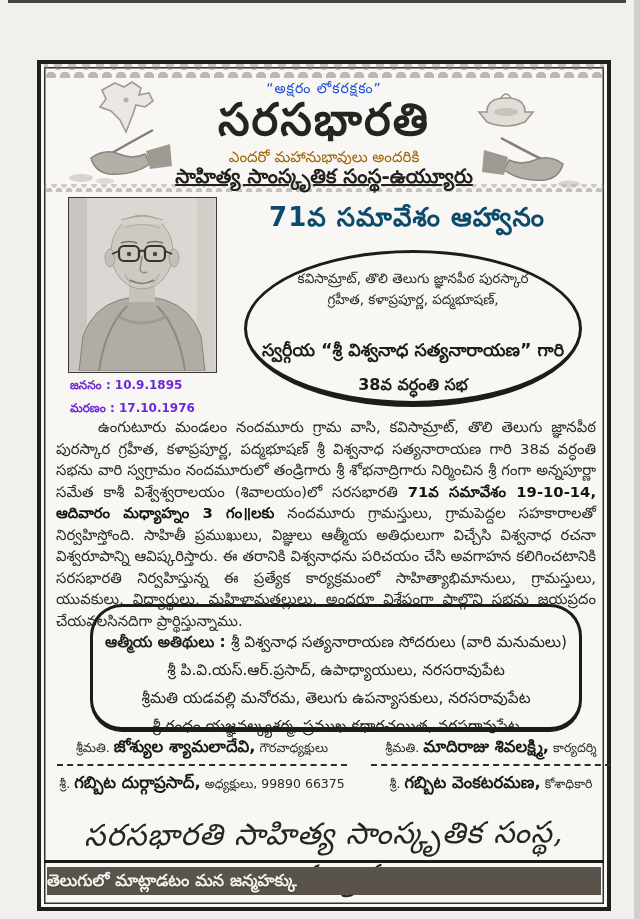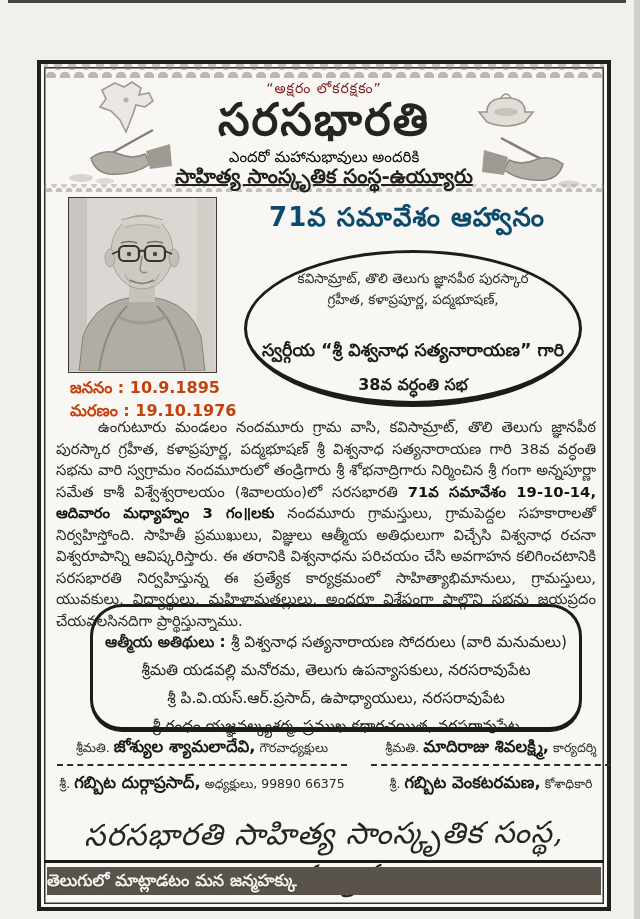--- a/index.html
+++ b/index.html
@@ -30,31 +30,31 @@
     background-size:14px 14px;opacity:.9;
   }
   .lace-bottom{
     left:3px;right:3px;height:8px;top:120px;
     background-image:
       radial-gradient(circle at 5px 7px, rgba(125,119,109,.5) 3px, rgba(125,119,109,0) 3.6px),
       radial-gradient(circle at 0px 1px, rgba(125,119,109,.4) 2.4px, rgba(125,119,109,0) 3px),
       radial-gradient(circle at 10px 1px, rgba(125,119,109,.4) 2.4px, rgba(125,119,109,0) 3px);
     background-size:10px 8px;opacity:.85;
   }
-  .hdr-quote{top:16px;left:0;right:0;text-align:center;font-size:14px;letter-spacing:1px;color:#7f1d1d;}
+  .hdr-quote{top:16px;left:0;right:0;text-align:center;font-size:14px;letter-spacing:1px;color:#1d4ed8;}
   .hdr-title{top:30px;left:0;right:0;text-align:center;font-size:45px;font-weight:bold;
              letter-spacing:2px;color:#262421;line-height:52px;}
-  .hdr-sub{top:84px;left:0;right:0;text-align:center;font-size:15px;color:#000000;}
+  .hdr-sub{top:84px;left:0;right:0;text-align:center;font-size:15px;color:#a16207;}
   .hdr-org{top:100px;left:0;right:0;text-align:center;font-size:20px;font-weight:bold;color:#23211f;text-decoration:underline;}
   .art{opacity:.85;}
 
   
   .photo-frame{left:27px;top:133px;width:149px;height:176px;border:1.5px solid #3c3a37;
                background:#d9d6d1;box-sizing:border-box;overflow:hidden;}
-  .cap{left:29px;width:170px;font-size:16px;font-weight:bold;color:#c2410c;}
+  .cap{left:29px;width:170px;font-size:12px;font-weight:bold;color:#6d28d9;}
   .cap-birth{top:314px;}
   .cap-death{top:337px;}
 
   
   .invite-heading{top:138px;left:175px;width:382px;text-align:center;
                   font-size:26px;font-weight:bold;letter-spacing:1px;color:#0c4a6e;}
   .oval{
     top:186px;left:203px;width:338px;height:157px;box-sizing:border-box;
     border:3px solid #1d1c1a;border-bottom-width:6px;border-radius:50%;
     text-align:center;padding-top:15px;
@@ -171,36 +171,36 @@
       <circle cx="60" cy="56" r="2.2" fill="#4a4742"></circle>
       <circle cx="86" cy="56" r="2.2" fill="#4a4742"></circle>
 
       <path d="M52,45 Q60,42 68,45 M78,45 Q86,42 94,45" fill="none" stroke="#6e6a64" stroke-width="1.6"></path>
       <path d="M73,58 L71,72 Q73,76 78,74" fill="none" stroke="#8f8b84" stroke-width="1.4"></path>
       <path d="M61,82 Q73,89 85,82" fill="none" stroke="#7c7872" stroke-width="1.6"></path>
       <path d="M56,76 Q58,82 62,85 M90,76 Q88,82 84,85" fill="none" stroke="#a29d96" stroke-width="1"></path>
     </svg>
   </div>
   <div class="cap cap-birth">జననం : 10.9.1895</div>
-  <div class="cap cap-death">మరణం : 19.10.1976</div>
+  <div class="cap cap-death">మరణం : 17.10.1976</div>
 
   <div class="invite-heading">71వ సమావేశం ఆహ్వానం</div>
   <div class="oval">
     <div class="l1">కవిసామ్రాట్, తొలి తెలుగు జ్ఞానపీఠ పురస్కార</div>
     <div class="l2">గ్రహీత, కళాప్రపూర్ణ, పద్మభూషణ్,</div>
     <div class="l3">స్వర్గీయ “శ్రీ విశ్వనాధ సత్యనారాయణ” గారి</div>
     <div class="l4">38వ వర్ధంతి సభ</div>
   </div>
 
   <div class="para"><span>ఉంగుటూరు మండలం నందమూరు గ్రామ వాసి, కవిసామ్రాట్, తొలి తెలుగు జ్ఞానపీఠ పురస్కార గ్రహీత, కళాప్రపూర్ణ, పద్మభూషణ్ శ్రీ విశ్వనాధ సత్యనారాయణ గారి 38వ వర్ధంతి సభను వారి స్వగ్రామం నందమూరులో తండ్రిగారు శ్రీ శోభనాద్రిగారు నిర్మించిన శ్రీ గంగా అన్నపూర్ణా సమేత కాశీ విశ్వేశ్వరాలయం (శివాలయం)లో సరసభారతి </span><b>71వ సమావేశం 19-10-14, ఆదివారం మధ్యాహ్నం 3 గం॥లకు</b><span> నందమూరు గ్రామస్తులు, గ్రామపెద్దల సహకారాలతో నిర్వహిస్తోంది. సాహితీ ప్రముఖులు, విజ్ఞులు ఆత్మీయ అతిధులుగా విచ్చేసి విశ్వనాధ రచనా విశ్వరూపాన్ని ఆవిష్కరిస్తారు. ఈ తరానికి విశ్వనాధను పరిచయం చేసి అవగాహన కలిగించటానికి సరసభారతి నిర్వహిస్తున్న ఈ ప్రత్యేక కార్యక్రమంలో సాహిత్యాభిమానులు, గ్రామస్తులు, యువకులు, విద్యార్థులు, మహిళామతల్లులు, అందరూ విశేషంగా పాల్గొని సభను జయప్రదం చేయవలసినదిగా ప్రార్థిస్తున్నాము.</span></div>
 
   <div class="guests">
     <div class="g-line"><span class="g-label">ఆత్మీయ అతిథులు : </span><span>శ్రీ విశ్వనాధ సత్యనారాయణ సోదరులు (వారి మనుమలు)</span></div>
+    <div class="g-line">శ్రీ పి.వి.యస్.ఆర్.ప్రసాద్, ఉపాధ్యాయులు, నరసరావుపేట</div>
     <div class="g-line">శ్రీమతి యడవల్లి మనోరమ, తెలుగు ఉపన్యాసకులు, నరసరావుపేట</div>
-    <div class="g-line">శ్రీ పి.వి.యస్.ఆర్.ప్రసాద్, ఉపాధ్యాయులు, నరసరావుపేట</div>
     <div class="g-line">శ్రీ గంధం యజ్ఞవల్క్యశర్మ, ప్రముఖ కథారచయిత, నరసరావుపేట</div>
   </div>
 
   <div class="off-col off-left">
     <div class="off-row"><span class="off-prefix">శ్రీమతి. </span><span class="off-name">జోశ్యుల శ్యామలాదేవి,</span><span class="off-role"> గౌరవాధ్యక్షులు</span></div>
     <div class="off-dash"></div>
     <div class="off-row"><span class="off-prefix">శ్రీ. </span><span class="off-name">గబ్బిట దుర్గాప్రసాద్,</span><span class="off-role"> అధ్యక్షులు, 99890 66375</span></div>
   </div>
   <div class="off-col off-right">
     <div class="off-row"><span class="off-prefix">శ్రీమతి. </span><span class="off-name">మాదిరాజు శివలక్ష్మి,</span><span class="off-role"> కార్యదర్శి</span></div>

